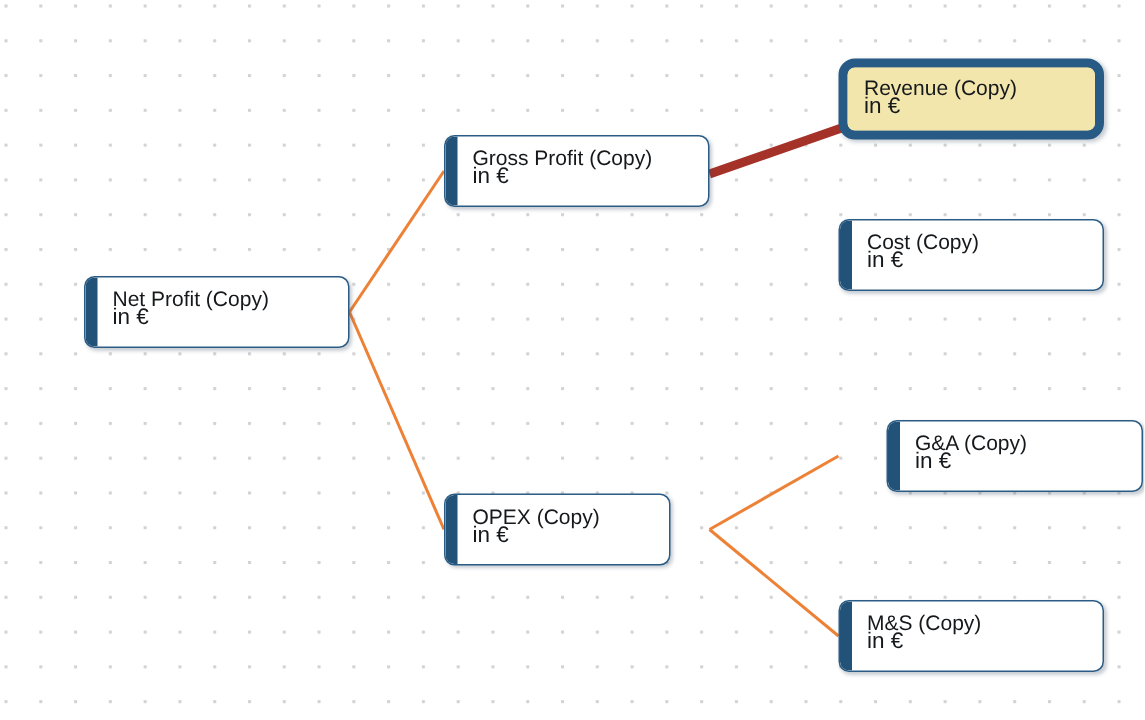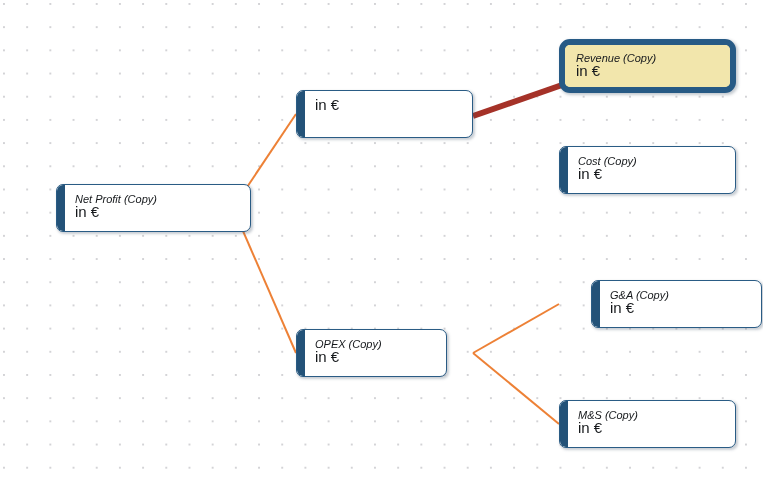--- a/index.html
+++ b/index.html
@@ -49,25 +49,24 @@
   .node .body {
     position: absolute;
     left: 8px;
     right: 0;
     top: 0;
     bottom: 0;
     padding: 8px 0 0 10px;
     box-sizing: border-box;
   }
   .node .title {
-    font-size: 11px;
+    font-size: 14px;
     color: #16191c;
     line-height: 13px;
     white-space: nowrap;
-    font-style: italic;
   }
   .node .subtitle {
     font-size: 15px;
     color: #16191c;
     line-height: 12px;
     white-space: nowrap;
   }
   
   .node.selected {
     border: 6px solid #275a85;
@@ -87,31 +86,32 @@
 <div id="canvas">
 
   <svg id="edge-layer" width="763" height="480">
       <line x1="233" y1="208" x2="296" y2="114" stroke="#ed8136" stroke-width="2" stroke-linecap="butt"></line>
       <line x1="233" y1="208" x2="296" y2="353" stroke="#ed8136" stroke-width="2" stroke-linecap="butt"></line>
       <line x1="473" y1="116" x2="562" y2="85" stroke="#a53228" stroke-width="6" stroke-linecap="butt"></line>
       <line x1="473" y1="353" x2="559" y2="304" stroke="#ed8136" stroke-width="2" stroke-linecap="butt"></line>
       <line x1="473" y1="353" x2="559" y2="424" stroke="#ed8136" stroke-width="2" stroke-linecap="butt"></line>
     </svg>
 
-  <div class="node" style="left: 56px; top: 184px; width: 195px; height: 48px; padding-left: 12px;">
+  <div class="node" style="left: 56px; top: 184px; width: 177px; height: 48px; padding-left: 12px;">
     <div class="accent"></div>
     <div class="body">
       <div class="title">Net Profit (Copy)</div>
       <div class="subtitle">in €</div>
     </div>
   </div>
 
   <div class="node" style="left: 296px; top: 90px; width: 177px; height: 48px;">
     <div class="accent"></div>
     <div class="body">
+      <div class="title">Gross Profit (Copy)</div>
       <div class="subtitle">in €</div>
     </div>
   </div>
 
   <div class="node" style="left: 296px; top: 329px; width: 151px; height: 48px;">
     <div class="accent"></div>
     <div class="body">
       <div class="title">OPEX (Copy)</div>
       <div class="subtitle">in €</div>
     </div>

